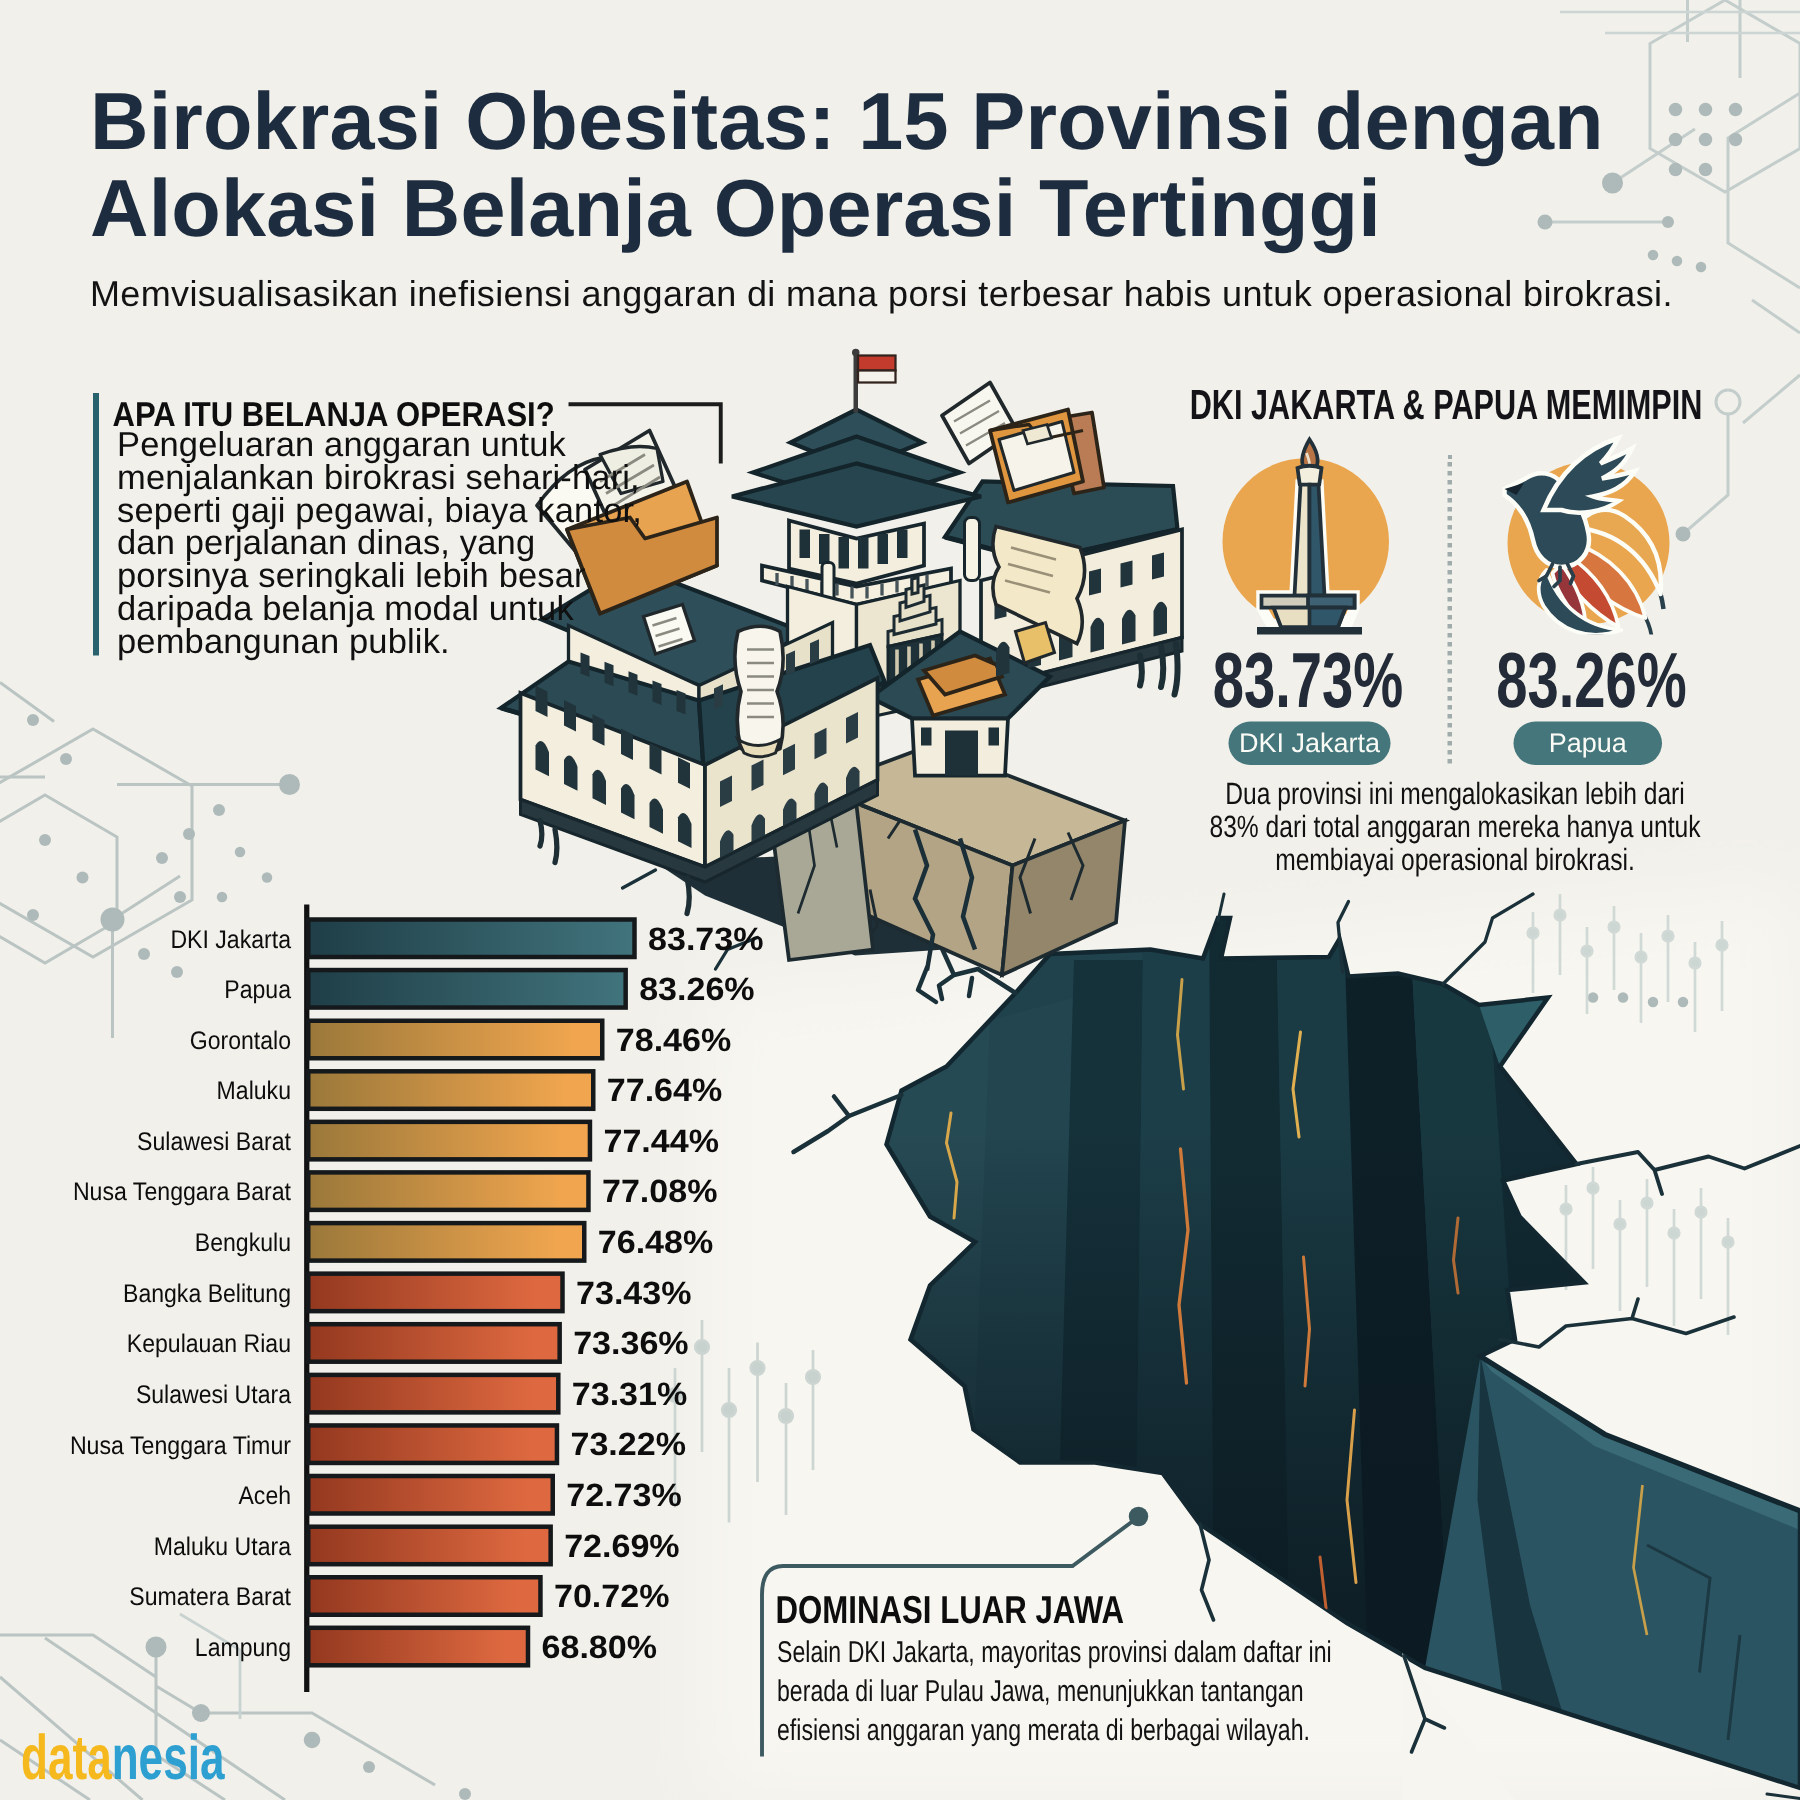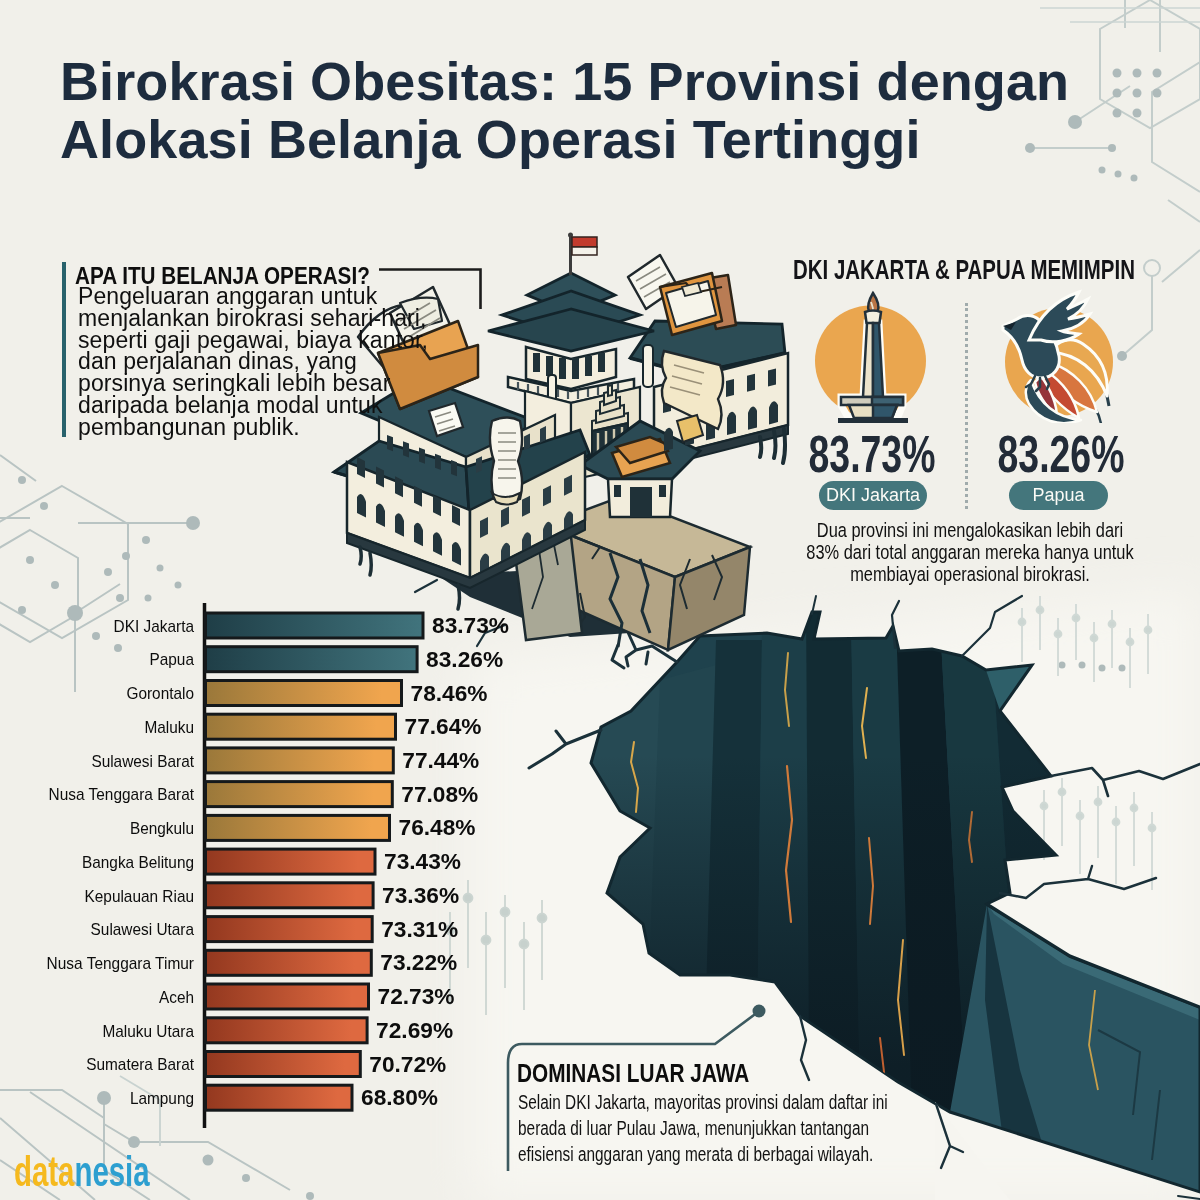--- a/index.html
+++ b/index.html
@@ -410,20 +410,21 @@
 <path d="M99 186 l26 -8 l8 24 l-26 9 z" fill="#fafaf3" stroke="#20282c" stroke-width="2.2"></path>
 <path d="M105 192 l16 -5 M107 199 l16 -5 M109 206 l16 -5" stroke="#8a8a80" stroke-width="1.6"></path>
 </g>
 
 <path d="M352 62 l16 -4 l3 9 l-16 4 z" fill="#efe9d4" stroke="#20282c" stroke-width="1.8"></path>
 
 </svg>
 
 <div class="abs" style="left:60px;top:52px;font-size:54px;line-height:58px;font-weight:bold;color:#1d2c3e;letter-spacing:0.1px">Birokrasi Obesitas: 15 Provinsi dengan<br>Alokasi Belanja Operasi Tertinggi</div>
 
+<div class="abs" style="left:60px;top:183px;font-size:24px;color:#131313;letter-spacing:0.25px">Memvisualisasikan inefisiensi anggaran di mana porsi terbesar habis untuk operasional birokrasi.</div>
 
 <div class="abs" style="left:62px;top:262px;width:4px;height:175px;background:#28626c"></div>
 
 <div class="abs lx" style="left:75px;top:263px;font-size:23px;font-weight:bold;color:#0e0e0e;transform:scaleX(0.90);white-space:nowrap">APA ITU BELANJA OPERASI?</div>
 
 <svg class="abs" style="left:375px;top:265px" width="112" height="45">
       <path d="M4 4.5 H105.5 V44" stroke="#1c1c1c" stroke-width="2.6" fill="none"></path>
     </svg>
 
 <div class="abs" style="left:78px;top:286px;font-size:23px;line-height:21.8px;color:#101010;letter-spacing:0.1px;white-space:nowrap">Pengeluaran anggaran untuk<br>menjalankan birokrasi sehari-hari,<br>seperti gaji pegawai, biaya kantor,<br>dan perjalanan dinas, yang<br>porsinya seringkali lebih besar<br>daripada belanja modal untuk<br>pembangunan publik.</div>

